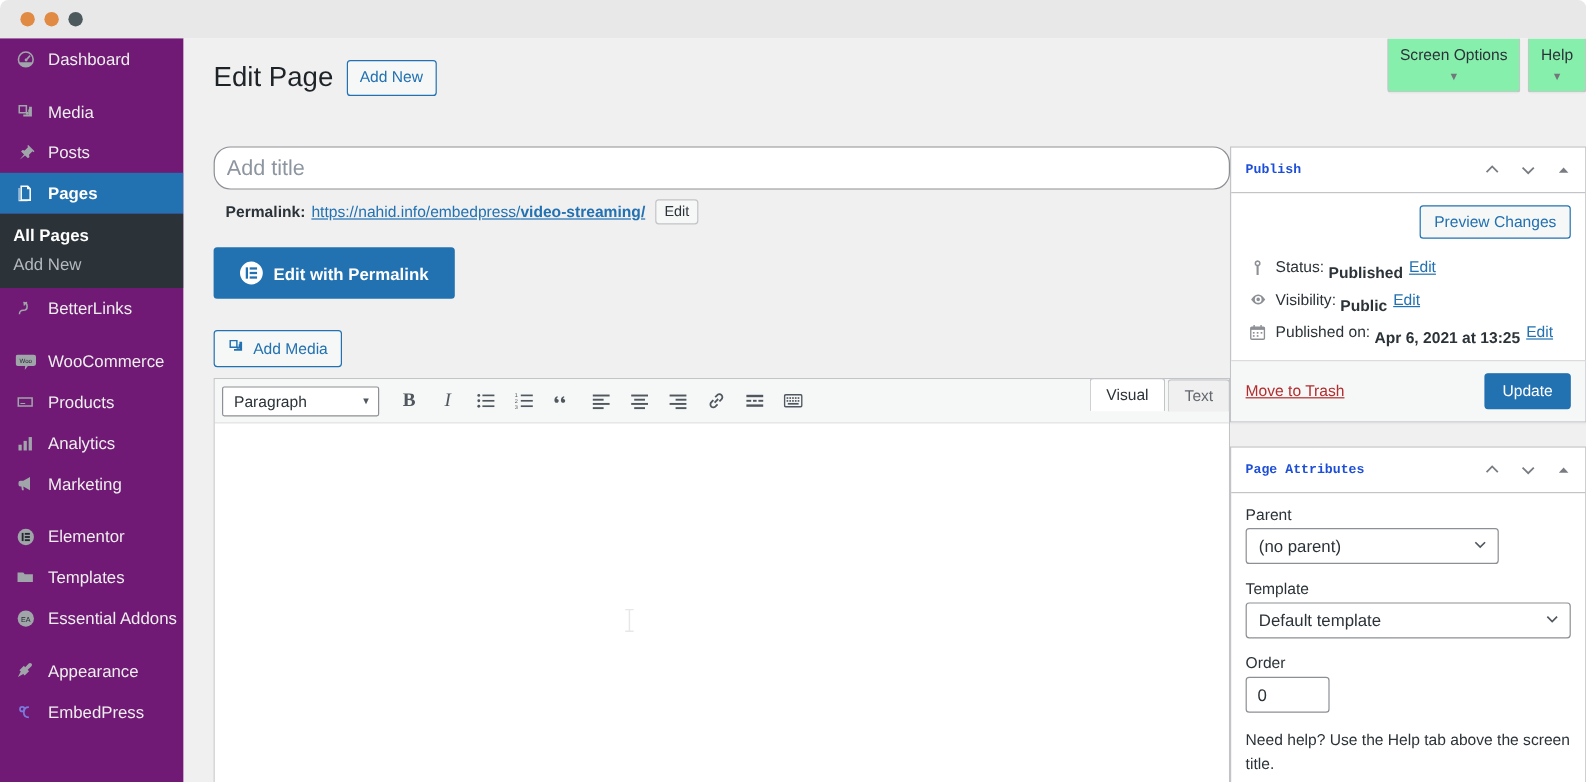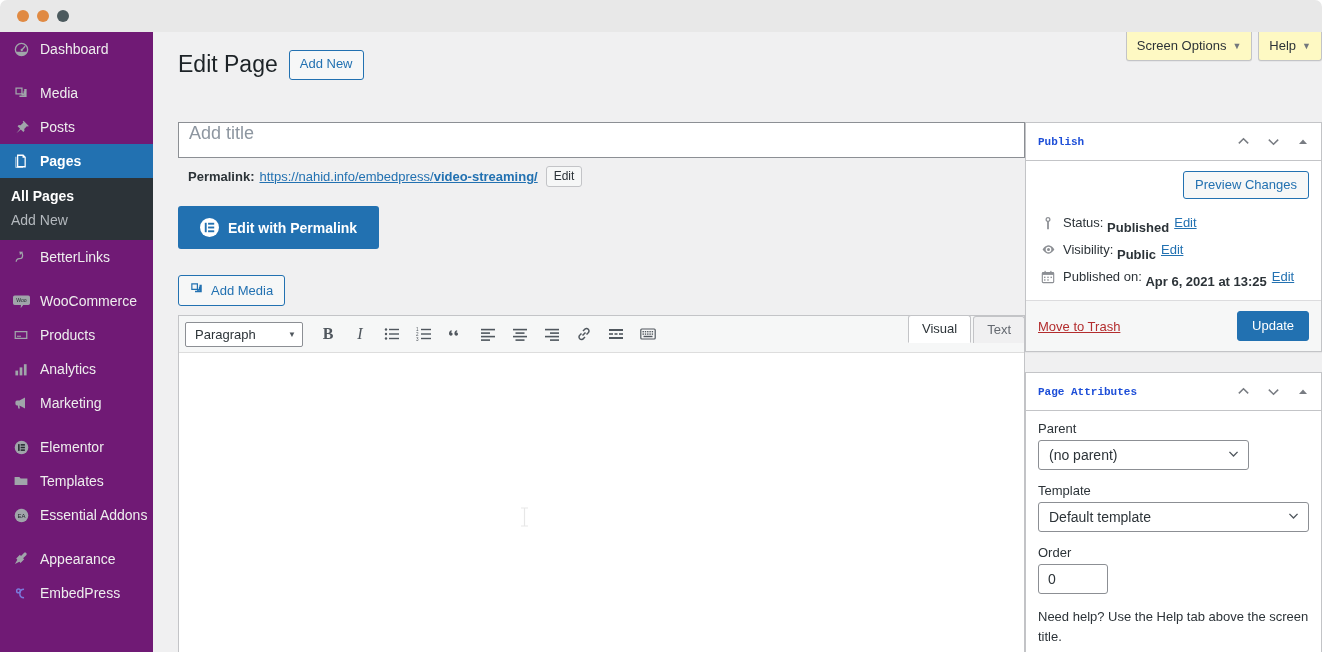--- a/index.html
+++ b/index.html
@@ -89,31 +89,32 @@
     background: #f0f0f1;
     overflow: hidden;
   }
 
   
   #screen-meta-links {
     position: absolute; top: 0px; right: 0px;
     display: flex; gap: 6px;
   }
   .screen-meta-toggle {
-    background: #fef9c3;
+    background: #86efac;
     border: 1px solid #c3c4c7;
     border-top: none;
     border-bottom-left-radius: 3px;
     border-bottom-right-radius: 3px;
     color: #2c3338;
     font-size: 13px;
     padding: 6px 10px 7px 10px;
     cursor: pointer;
     display: flex; align-items: center; gap: 6px;
     box-shadow: 0 1px 0 rgba(0,0,0,0.04);
+    flex-direction: column;
   }
   .screen-meta-toggle .caret { font-size: 9px; color:#72777c; }
 
   
   #page-head {
     position: absolute; top: 18px; left: 25px;
     display: flex; align-items: center; gap: 11px;
   }
   #page-title {
     font-size: 23px;
@@ -137,23 +138,23 @@
 
   #post-body-content {
     position: absolute; left: 25px; top: 32px;
     width: 847px;
   }
 
   
   #title-wrap {
     background: #fff;
     border: 1px solid #8c8f94;
-    border-radius: 0;
+    border-radius: 14px;
     height: 36px;
-    display: flex; align-items: flex-start;
+    display: flex; align-items: center;
     padding: 0 10px;
   }
   #title-input {
     width: 100%; border: none; outline: none;
     font-size: 18px;
     font-family: "Liberation Sans", sans-serif;
     color: #2c3338;
     background: transparent;
   }
   #title-input::placeholder { color: #8d96a0; }
@@ -254,21 +255,21 @@
   }
   #mce-toolbar {
     background: #f6f7f7;
     border-bottom: 1px solid #ddd;
     height: 37px;
     display: flex; align-items: center;
     padding: 0 6px;
     position: relative;
   }
   .mce-select {
-    width: 118px; height: 25px;
+    width: 131px; height: 25px;
     background: #fff;
     border: 1px solid #8c8f94;
     border-radius: 2px;
     font-size: 13px;
     color: #2c3338;
     display: flex; align-items: center; justify-content: space-between;
     padding: 0 6px 0 9px;
     margin-right: 12px;
     cursor: pointer;
   }

